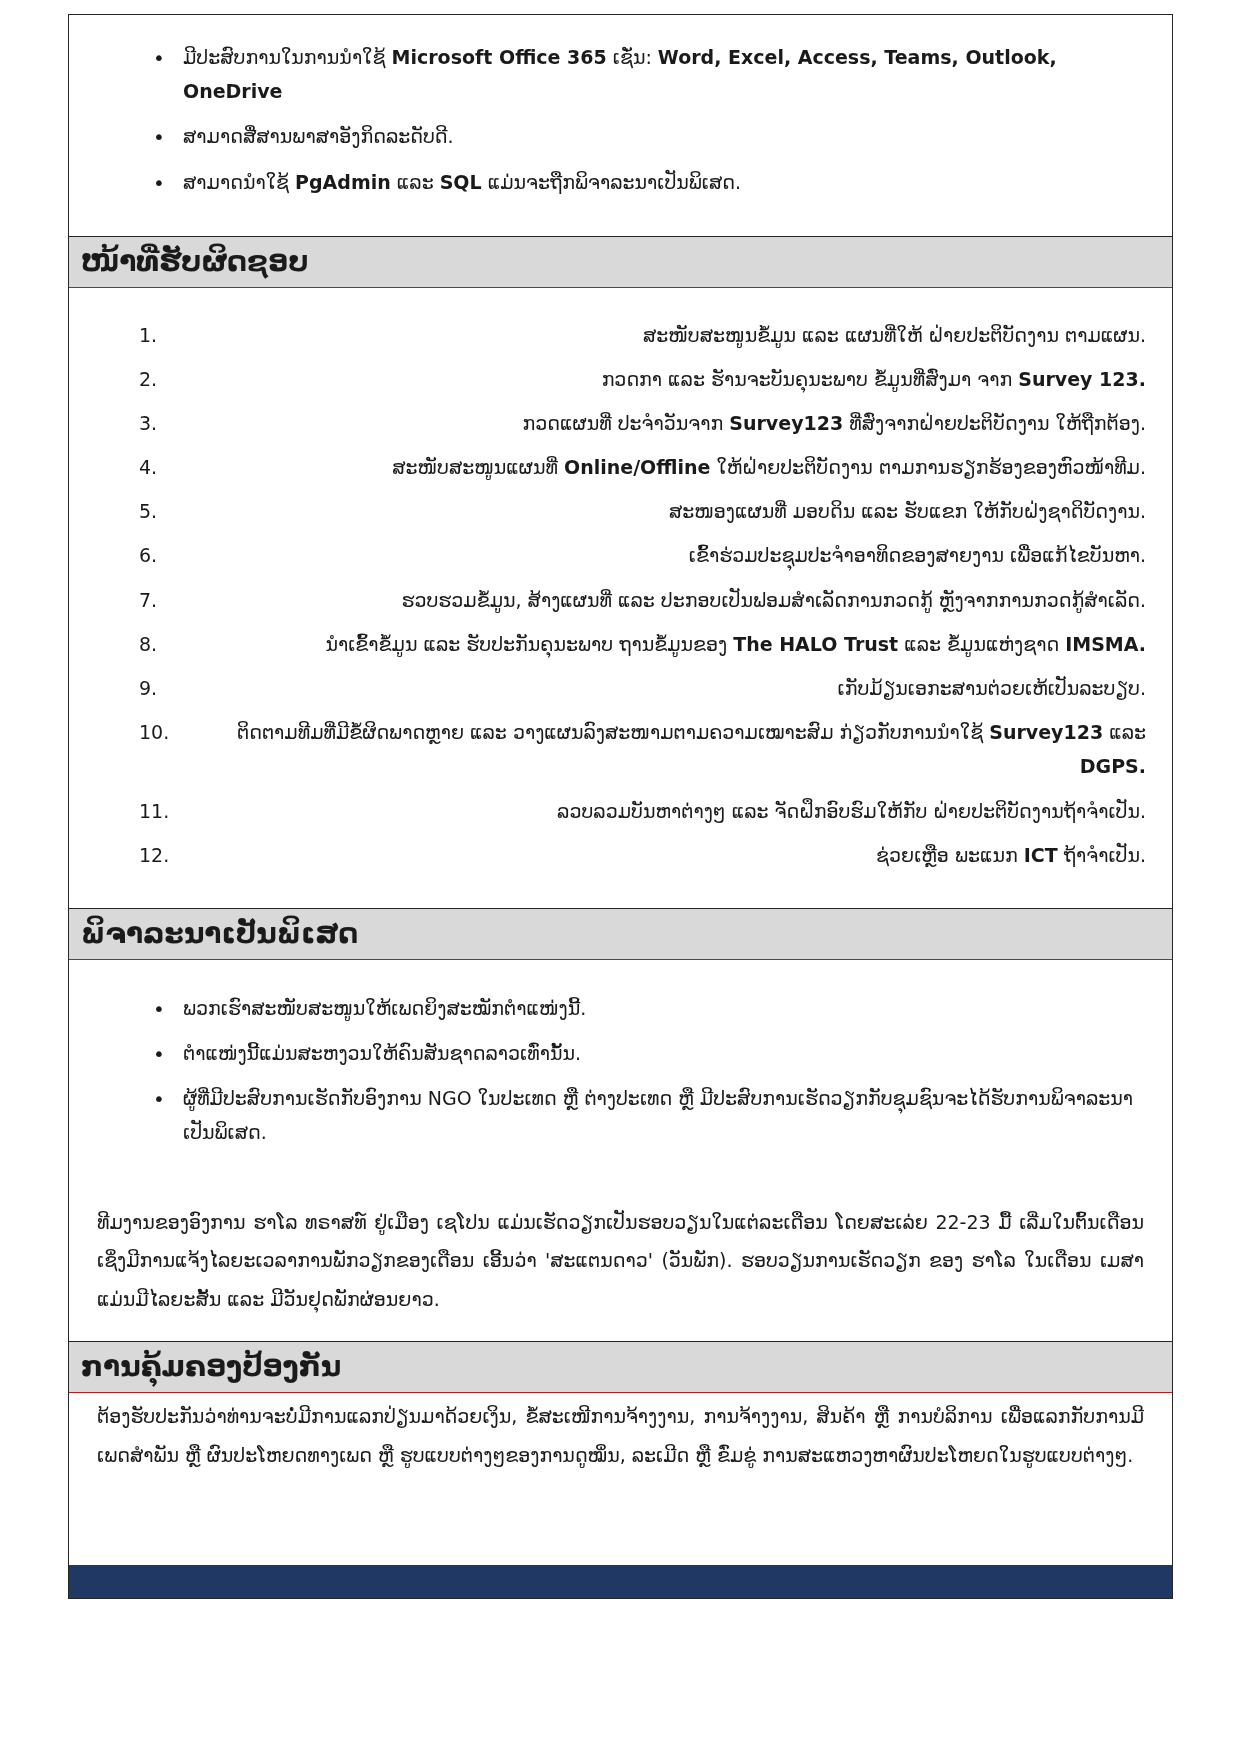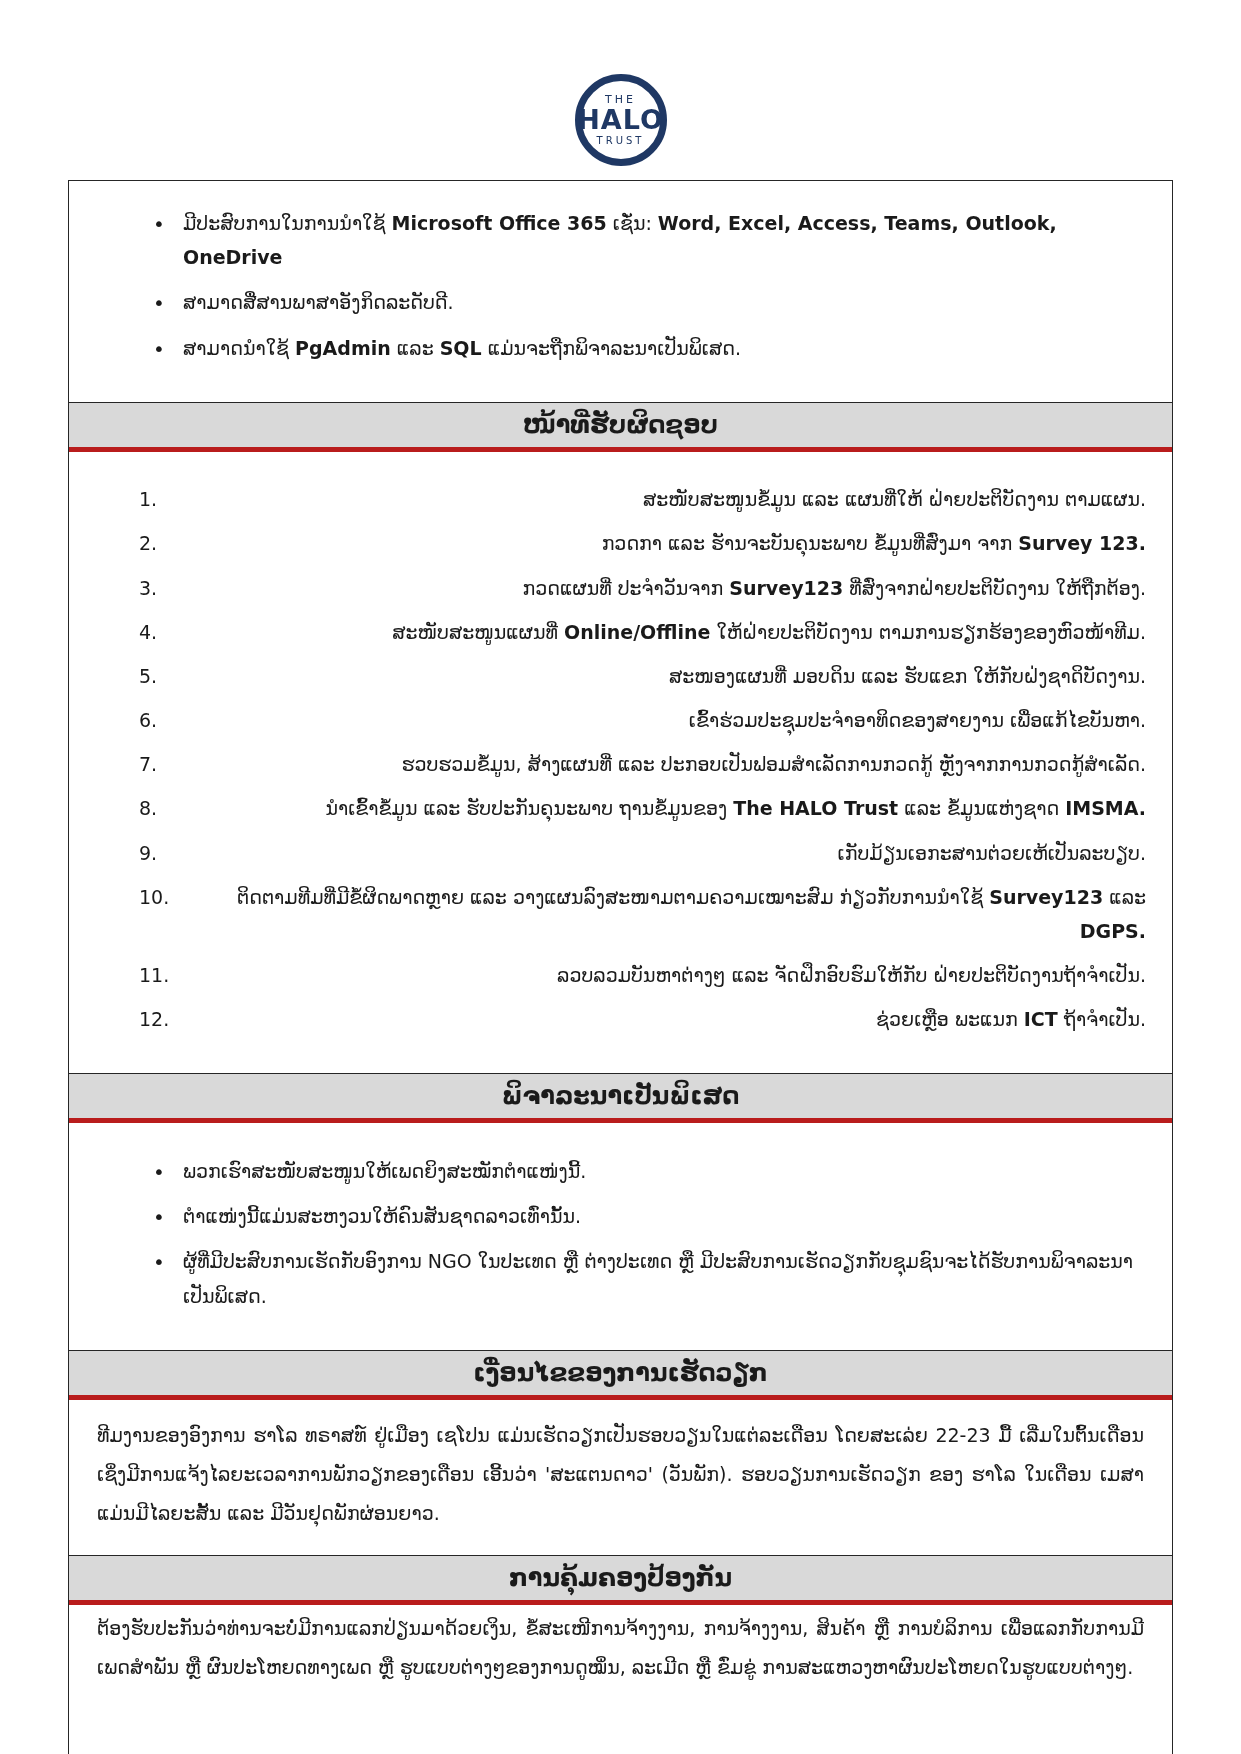--- a/index.html
+++ b/index.html
@@ -29,26 +29,25 @@
   
   .doc {
     width: 1105px;
     margin: 14px auto 0 auto;
     border: 1px solid #262626;
     font-size: 19px;
   }
   .sec-header {
     background: #d9d9d9;
     border-top: 1px solid #262626;
-    border-bottom: 5px solid #b91c1c;
+    border-bottom: 1px solid #b91c1c;
     font-weight: bold;
-    font-size: 24px;
+    font-size: 28px;
     padding: 6px 12px;
     line-height: 1.35;
-    text-align: center;
   }
   .cell { background: #ffffff; }
   .cell-qualifications { padding: 14px 26px 26px 26px; min-height: 168px; }
   .cell-duties         { padding: 20px 26px 26px 26px; min-height: 500px; text-align: right; }
   .cell-special        { padding: 20px 26px 26px 26px; min-height: 180px; }
   .cell-paragraph      { padding: 16px 28px 22px 28px; min-height: 138px; }
   .cell-paragraph-tight{ padding: 4px 28px 20px 28px;  min-height: 130px; }
   .cell-paragraph p, .cell-paragraph-tight p {
     margin: 0;
     line-height: 2.05;
@@ -87,27 +86,20 @@
   .bold { font-weight: bold; }
   
   .footer-spacer { height: 42px; background: #ffffff; }
   .footer-bar { height: 33px; background: #1f3864; }
 </style>
 </head>
 <body>
 
 <div class="page">
 
-  <div class="logo-wrap">
-    <div class="logo-circle">
-      <div class="logo-the">THE</div>
-      <div class="logo-halo">HALO</div>
-      <div class="logo-trust">TRUST</div>
-    </div>
-  </div>
 
   <div class="doc">
 
     <div class="cell cell-qualifications">
       <ul class="bullets">
         <li><span>ມີປະສົບການໃນການນຳໃຊ້ </span><span class="bold">Microsoft Office 365</span><span> ເຊັ່ນ: </span><span class="bold">Word, Excel, Access, Teams, Outlook, OneDrive</span></li>
         <li><span>ສາມາດສື່ສານພາສາອັງກິດລະດັບດີ.</span></li>
         <li><span>ສາມາດນຳໃຊ້ </span><span class="bold">PgAdmin</span><span> ແລະ </span><span class="bold">SQL</span><span> ແມ່ນຈະຖືກພິຈາລະນາເປັນພິເສດ.</span></li>
       </ul>
     </div>
@@ -134,21 +126,20 @@
     <div class="sec-header">ພິຈາລະນາເປັນພິເສດ</div>
 
     <div class="cell cell-special">
       <ul class="bullets">
         <li><span>ພວກເຮົາສະໜັບສະໜູນໃຫ້ເພດຍິງສະໝັກຕຳແໜ່ງນີ້.</span></li>
         <li><span>ຕຳແໜ່ງນີ້ແມ່ນສະຫງວນໃຫ້ຄົນສັນຊາດລາວເທົ່ານັ້ນ.</span></li>
         <li><span>ຜູ້ທີ່ມີປະສົບການເຮັດກັບອົງການ NGO ໃນປະເທດ ຫຼື ຕ່າງປະເທດ ຫຼື ມີປະສົບການເຮັດວຽກກັບຊຸມຊົນຈະໄດ້ຮັບການພິຈາລະນາເປັນພິເສດ.</span></li>
       </ul>
     </div>
 
-    <div class="sec-header">ເງື່ອນໄຂຂອງການເຮັດວຽກ</div>
 
     <div class="cell cell-paragraph">
       <p>ທີມງານຂອງອົງການ ຮາໂລ ທຣາສທ໌ ຢູ່ເມືອງ ເຊໂປນ ແມ່ນເຮັດວຽກເປັນຮອບວຽນໃນແຕ່ລະເດືອນ ໂດຍສະເລ່ຍ 22-23 ມື້ ເລີ່ມໃນຕົ້ນເດືອນ ເຊິ່ງມີການແຈ້ງໄລຍະເວລາການພັກວຽກຂອງເດືອນ ເອີ້ນວ່າ 'ສະແຕນດາວ' (ວັນພັກ). ຮອບວຽນການເຮັດວຽກ ຂອງ ຮາໂລ ໃນເດືອນ ເມສາ ແມ່ນມີໄລຍະສັ້ນ ແລະ ມີວັນຢຸດພັກຜ່ອນຍາວ.</p>
     </div>
 
     <div class="sec-header">ການຄຸ້ມຄອງປ້ອງກັນ</div>
 
     <div class="cell cell-paragraph-tight">
       <p>ຕ້ອງຮັບປະກັນວ່າທ່ານຈະບໍ່ມີການແລກປ່ຽນມາດ້ວຍເງິນ, ຂໍ້ສະເໜີການຈ້າງງານ, ການຈ້າງງານ, ສິນຄ້າ ຫຼື ການບໍລິການ ເພື່ອແລກກັບການມີເພດສຳພັນ ຫຼື ຜົນປະໂຫຍດທາງເພດ ຫຼື ຮູບແບບຕ່າງໆຂອງການດູໝິ່ນ, ລະເມີດ ຫຼື ຂົ່ມຂູ່ ການສະແຫວງຫາຜົນປະໂຫຍດໃນຮູບແບບຕ່າງໆ.</p>
     </div>

